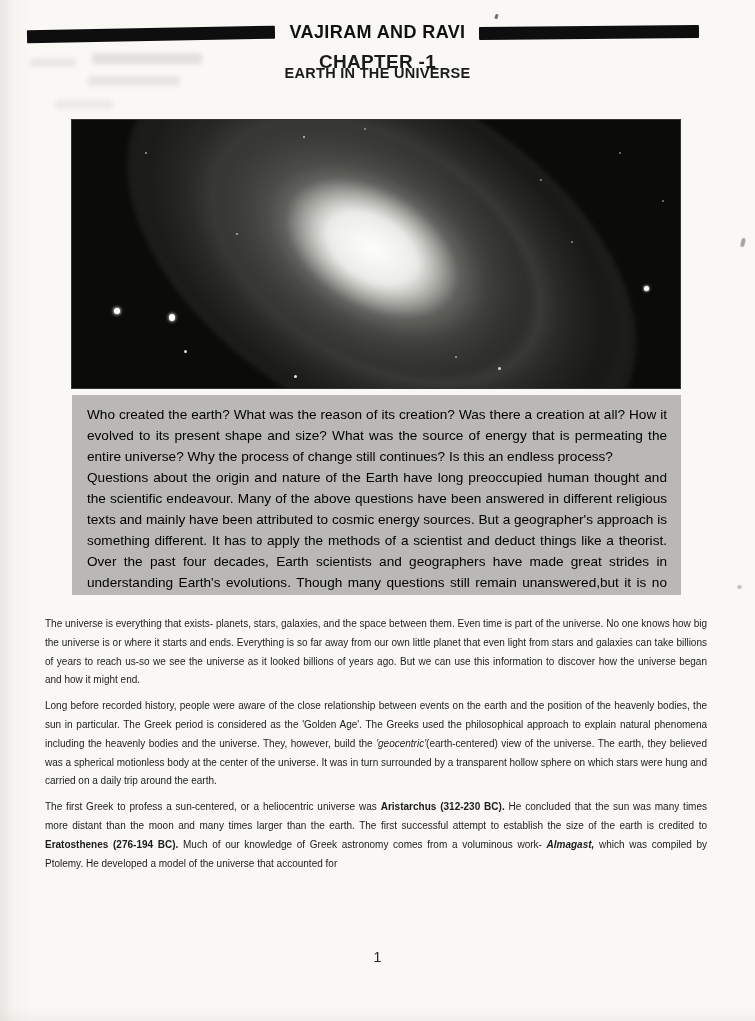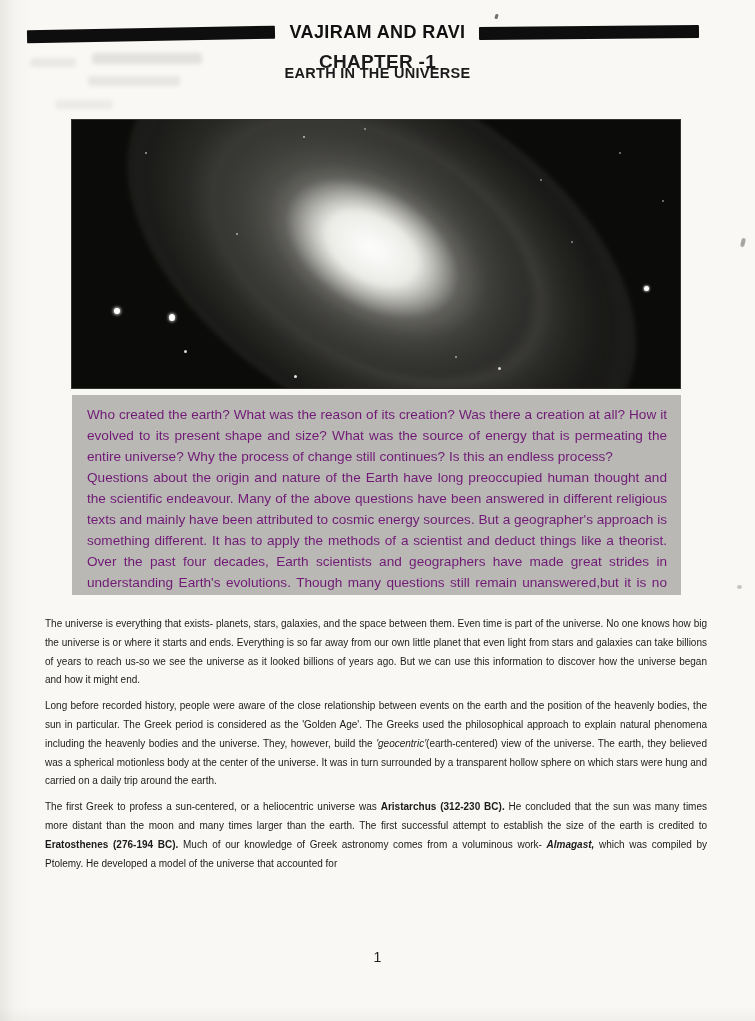--- a/index.html
+++ b/index.html
@@ -68,21 +68,21 @@
   }
   .star{position:absolute;background:#fff;border-radius:50%;}
 
   
   .intro-box{
     position:absolute;left:72px;top:395px;width:609px;height:200px;
     background:var(--box-gray);box-sizing:border-box;
     padding:9px 14px 0 15px;overflow:hidden;
   }
   .intro-box p{
-    margin:0;font-size:13.6px;line-height:21px;text-align:justify;color:#701a75;
+    margin:0;font-size:13.6px;line-height:21px;text-align:justify;color:#000000;
   }
 
   
   .body-text{position:absolute;left:45px;top:615px;width:662px;}
   .body-text p{
     margin:0 0 7px 0;font-size:10px;line-height:18.8px;text-align:justify;color:var(--ink);
   }
 
   
   .page-number{position:absolute;left:0;top:949px;width:755px;text-align:center;font-size:14px;color:#222;}

